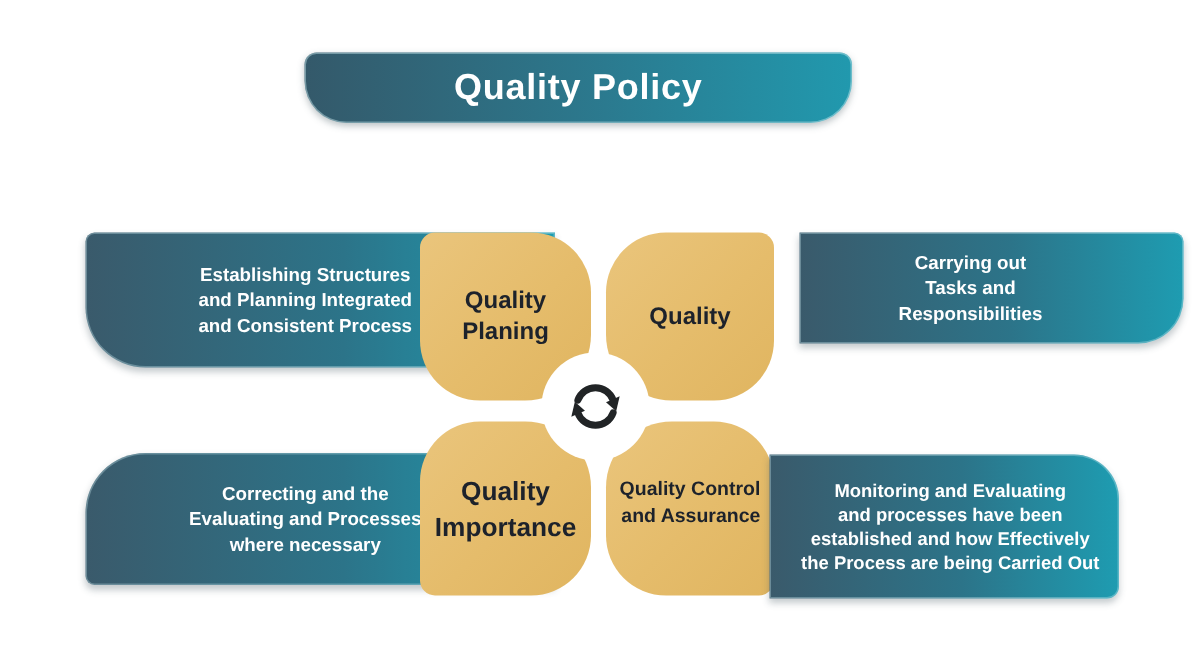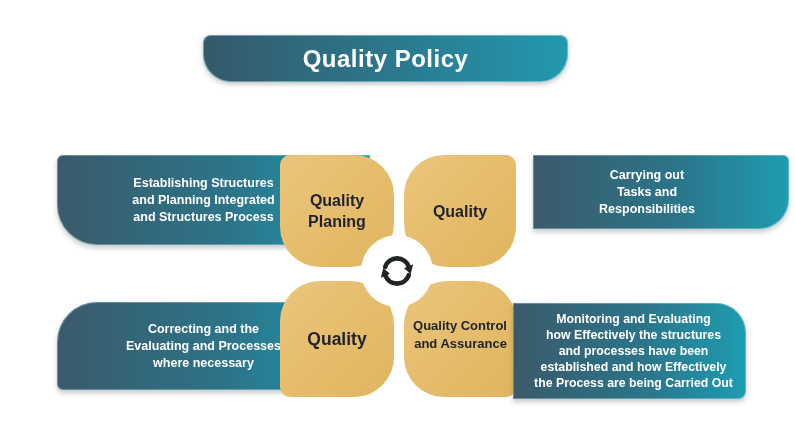--- a/index.html
+++ b/index.html
@@ -55,21 +55,21 @@
 <div class="canvas">
 
   <div class="banner">
     <div class="banner-title">Quality Policy</div>
   </div>
 
   <div class="desc-box box-tl">
     <div class="desc-text">
       <div>Establishing Structures</div>
       <div>and Planning Integrated</div>
-      <div>and Structures Process</div>
+      <div>and Consistent Process</div>
     </div>
   </div>
 
   <div class="desc-box box-tr">
     <div class="desc-text">
       <div>Carrying out</div>
       <div>Tasks and</div>
       <div>Responsibilities</div>
     </div>
   </div>
@@ -78,21 +78,20 @@
     <div class="desc-text">
       <div>Correcting and the</div>
       <div>Evaluating and Processes</div>
       <div>where necessary</div>
     </div>
   </div>
 
   <div class="desc-box box-br">
     <div class="desc-text small">
       <div>Monitoring and Evaluating</div>
-      <div>how Effectively the structures</div>
       <div>and processes have been</div>
       <div>established and how Effectively</div>
       <div>the Process are being Carried Out</div>
     </div>
   </div>
 
   <div class="petal petal-tl">
     <div class="petal-label-lg">
       <div>Quality</div>
       <div>Planing</div>
@@ -101,20 +100,21 @@
 
   <div class="petal petal-tr">
     <div class="petal-label-lg">
       <div>Quality</div>
     </div>
   </div>
 
   <div class="petal petal-bl">
     <div class="petal-label-xl">
       <div>Quality</div>
+      <div>Importance</div>
     </div>
   </div>
 
   <div class="petal petal-br">
     <div class="petal-label-sm">
       <div>Quality Control</div>
       <div>and Assurance</div>
     </div>
   </div>
 

